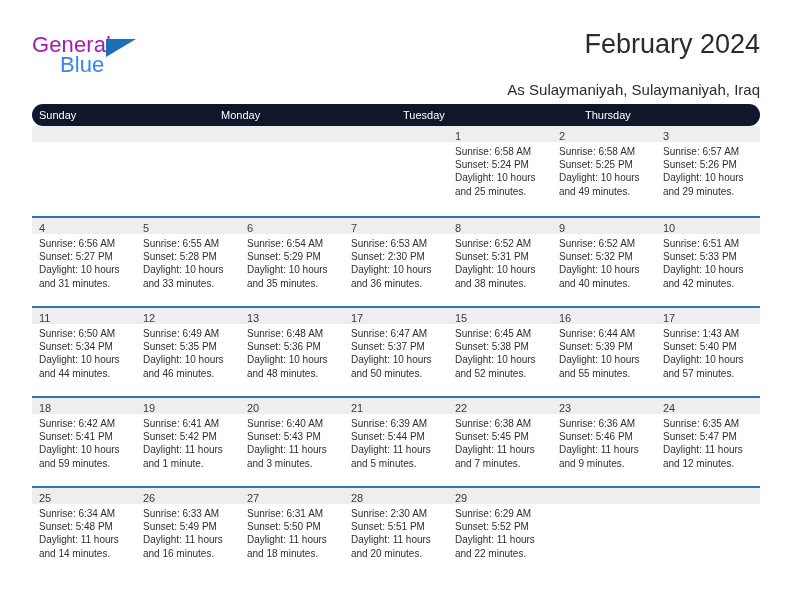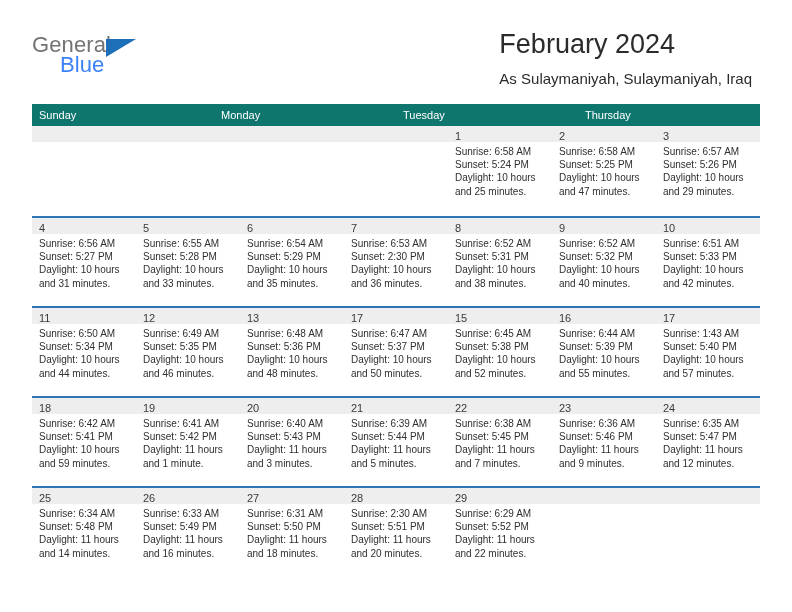--- a/index.html
+++ b/index.html
@@ -36,21 +36,21 @@
     left: 0;
     top: 6px;
     width: 200px;
     height: 52px;
   }
   .brand-general {
     position: absolute;
     left: 0;
     top: 0;
     font-size: 22px;
-    color: #737373;
+    color: #a21caf;
     letter-spacing: 0.1px;
     line-height: 22px;
   }
   .brand-blue {
     position: absolute;
     left: 28px;
     top: 20px;
     font-size: 22px;
     color: #3b82f6;
     letter-spacing: 0.1px;
@@ -61,49 +61,50 @@
     left: 74px;
     top: 5px;
     width: 0;
     height: 0;
     border-left: 30px solid #1d6fb7;
     border-bottom: 18px solid transparent;
   }
 
   .title-block {
     position: absolute;
-    right: 8px;
+    right: 0;
     top: 0;
-    text-align: left;
+    text-align: right;
   }
   .cal-title {
     font-size: 27px;
     color: #2b2b2b;
     line-height: 33px;
     white-space: nowrap;
   }
   .cal-subtitle {
-    margin-top: 8px;
+    margin-top: 19px;
     font-size: 15px;
     color: #2b2b2b;
     line-height: 19px;
     white-space: nowrap;
   }
 
   
   .calendar {
     position: absolute;
     left: 32px;
     top: 104px;
     width: 728px;
   }
 
   .dow-row {
     display: flex;
-    background: #0f766e;
+    background: #0f172a;
+    border-radius: 11px;
   }
   .dow-cell {
     flex: 1 1 0;
     min-width: 0;
     box-sizing: border-box;
     padding: 4px 0 4px 7px;
     font-size: 11px;
     color: #ffffff;
     line-height: 14px;
   }
@@ -198,21 +199,21 @@
               <div>Daylight: 10 hours</div>
               <div>and 25 minutes.</div>
             </div>
           </div>
           <div class="day-cell">
             <div class="daynum-band"><span class="daynum">2</span></div>
             <div class="day-info">
               <div>Sunrise: 6:58 AM</div>
               <div>Sunset: 5:25 PM</div>
               <div>Daylight: 10 hours</div>
-              <div>and 47 minutes.</div>
+              <div>and 49 minutes.</div>
             </div>
           </div>
           <div class="day-cell">
             <div class="daynum-band"><span class="daynum">3</span></div>
             <div class="day-info">
               <div>Sunrise: 6:57 AM</div>
               <div>Sunset: 5:26 PM</div>
               <div>Daylight: 10 hours</div>
               <div>and 29 minutes.</div>
             </div>

